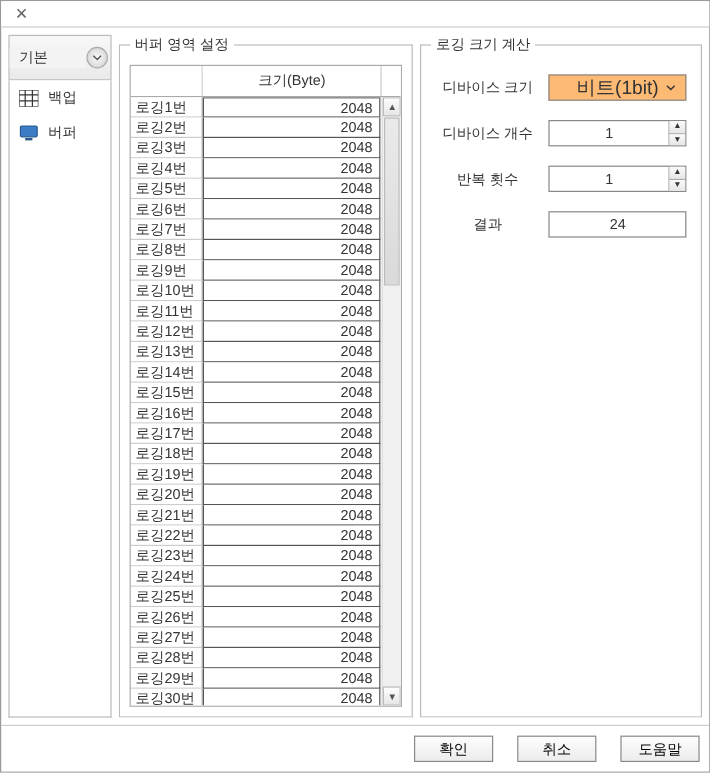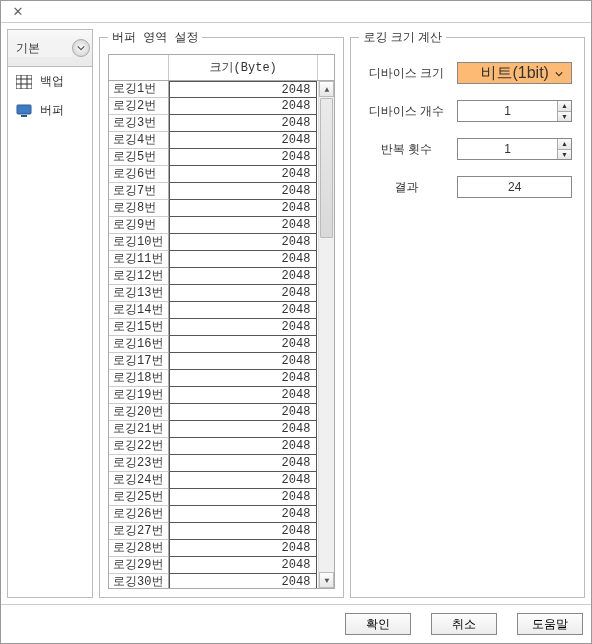--- a/index.html
+++ b/index.html
@@ -98,21 +98,20 @@
 fieldset > legend {
   font-size: 12px;
   padding: 0 4px;
   color: #333;
 }
 .buf-fieldset {
   flex: 1.05;
   display: flex;
   flex-direction: column;
   overflow: hidden;
-  font-family: Liberation Mono, monospace;
 }
 .calc-fieldset {
   flex: 1;
 }
 .table-wrap {
   flex: 1;
   border: 1px solid #aaa;
   overflow: hidden;
   display: flex;
   flex-direction: column;

